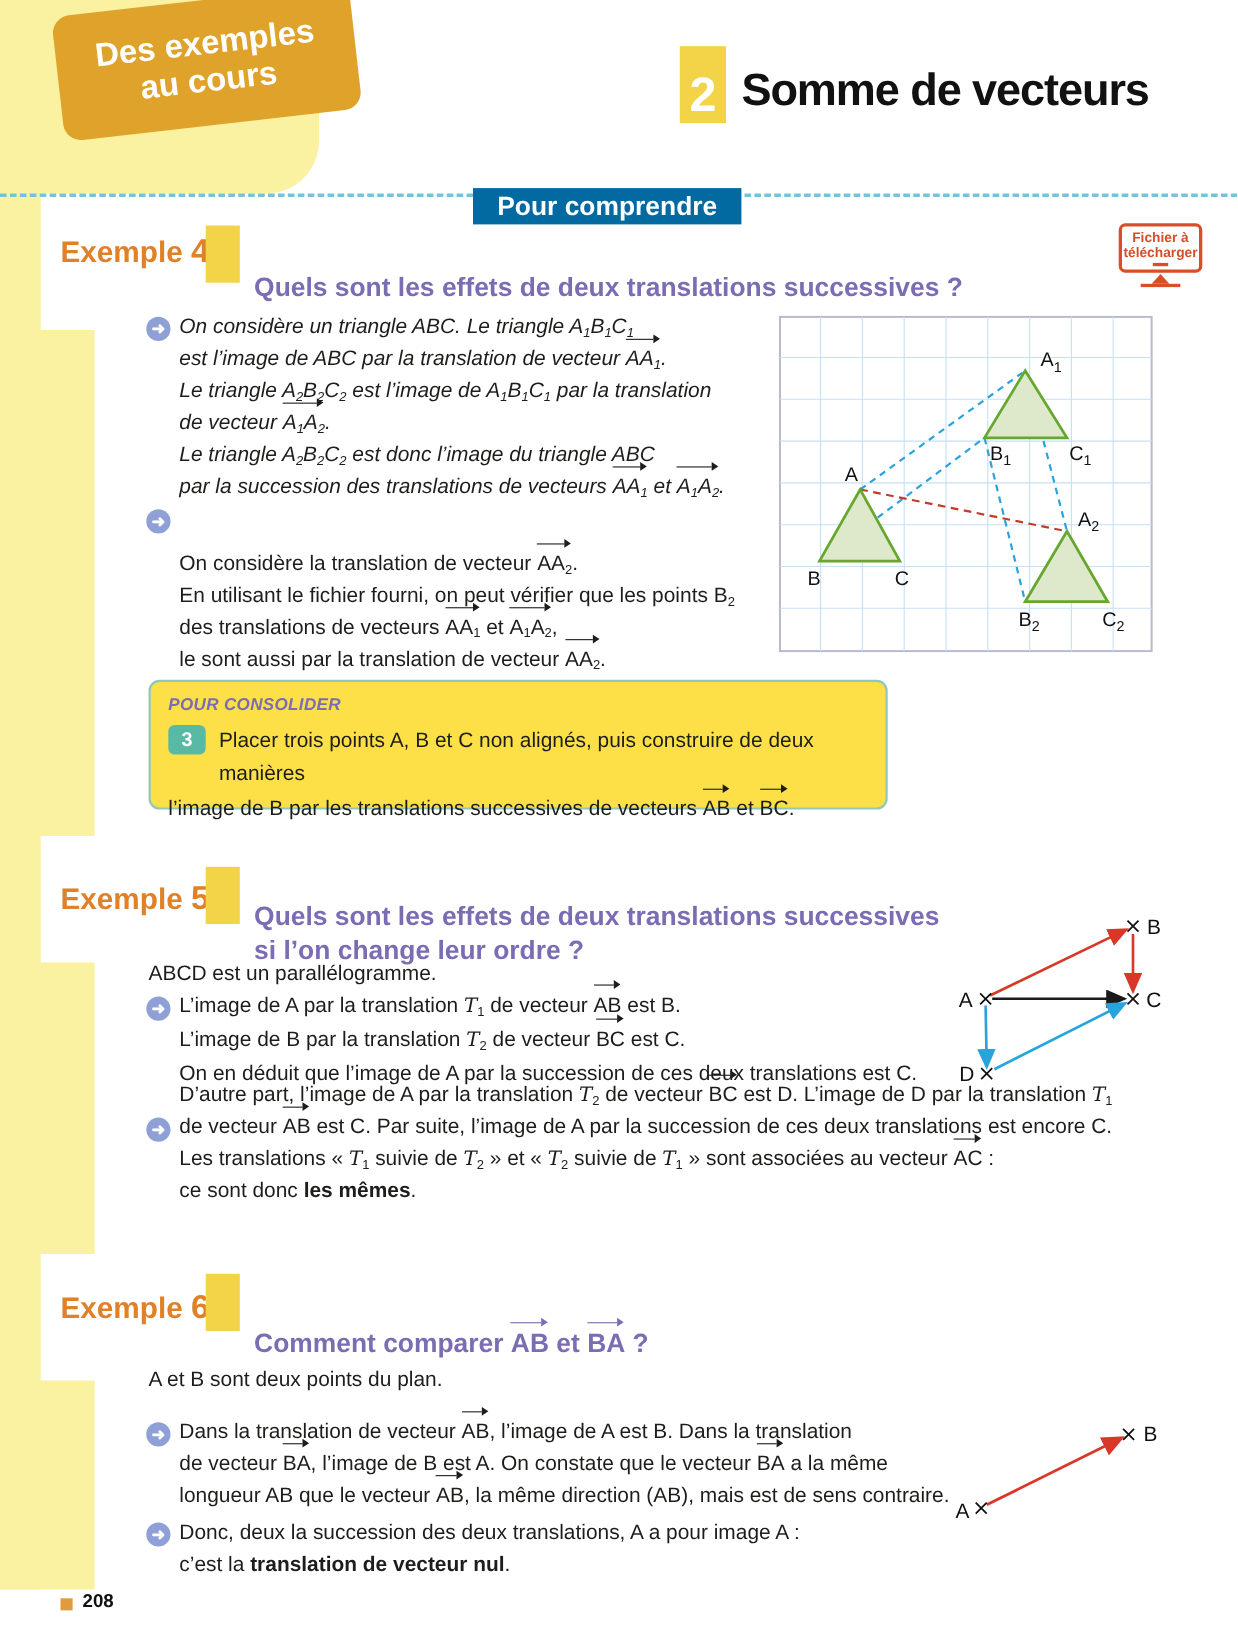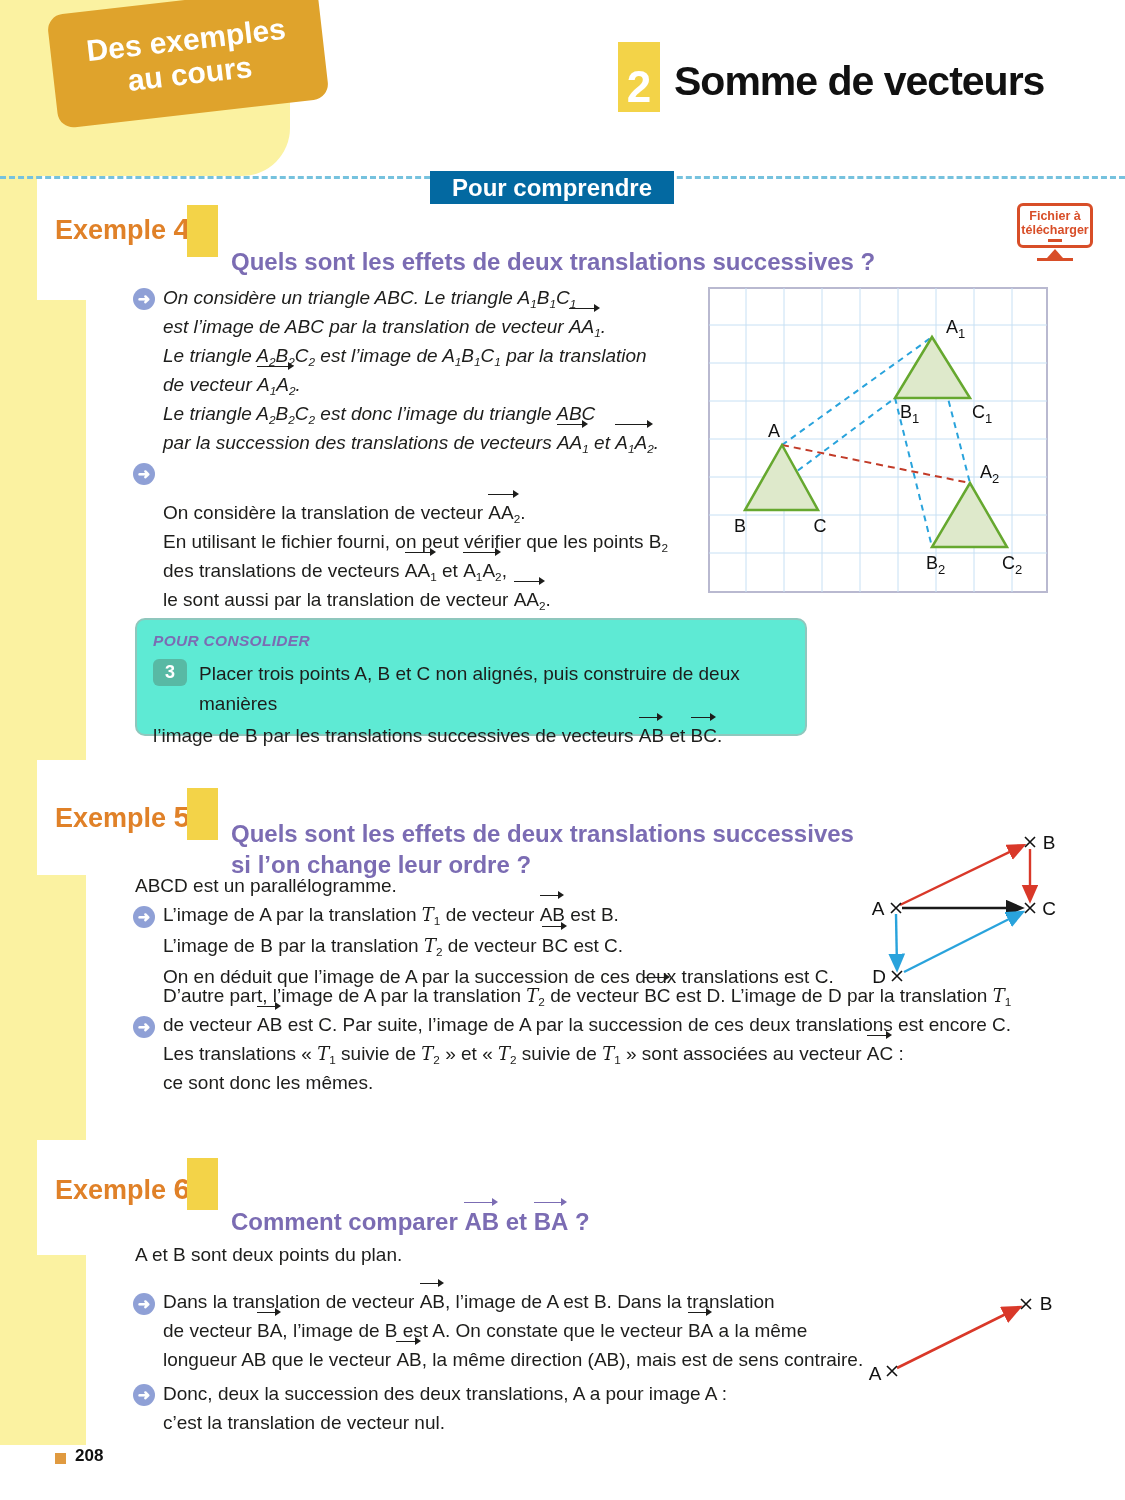--- a/index.html
+++ b/index.html
@@ -44,29 +44,29 @@
   .ex-square{width:31px;height:52px;background:#F3D348;}
   .ex-title{font-weight:bold;font-size:24px;line-height:31px;color:#7B6CB3;white-space:nowrap;margin-top:31px;}
 
   
   .rt{font-size:19px;line-height:29px;color:#1d1d1b;}
   .rt .tline{white-space:nowrap;}
   .bullet{width:22px;height:22px;border-radius:50%;background:#8FA0D6;color:#fff;display:flex;
           align-items:center;justify-content:center;font-size:15px;font-weight:bold;}
   sub{font-size:0.62em;vertical-align:-0.3em;line-height:0;}
   i{font-family:"DejaVu Serif",serif;font-style:italic;font-size:0.95em;}
-  b{font-weight:normal;}
+  b{font-weight:bold;}
   .vec{position:relative;display:inline-block;}
   .vec::before{content:"";position:absolute;top:-4px;left:0;right:7px;border-top:1.5px solid currentColor;}
   .vec::after{content:"";position:absolute;top:-8px;right:1px;width:0;height:0;
               border-left:6px solid currentColor;border-top:4px solid transparent;border-bottom:4px solid transparent;}
 
   
   #consolider{left:135px;top:618px;width:672px;height:118px;border:2px solid #8FC7BD;border-radius:10px;
-              background:#5eead4;box-sizing:border-box;padding:12px 16px 0 16px;}
+              background:#fde047;box-sizing:border-box;padding:12px 16px 0 16px;}
   #cons-title{font-weight:bold;font-style:italic;font-size:15.5px;color:#7B6CB3;letter-spacing:0.3px;}
   #cons-row{display:flex;align-items:flex-start;margin-top:9px;}
   #cons-badge{width:34px;height:27px;border-radius:6px;background:#58B9A4;color:#fff;font-weight:bold;
               font-size:18px;display:flex;align-items:center;justify-content:center;margin-right:12px;flex:0 0 auto;}
   #consolider .rt{line-height:30px;}
 
   
   #foot-square{left:55px;top:1453px;width:11px;height:11px;background:#E09A40;}
   #foot-page{left:75px;top:1446px;font-weight:bold;font-size:17px;color:#111;}
 

